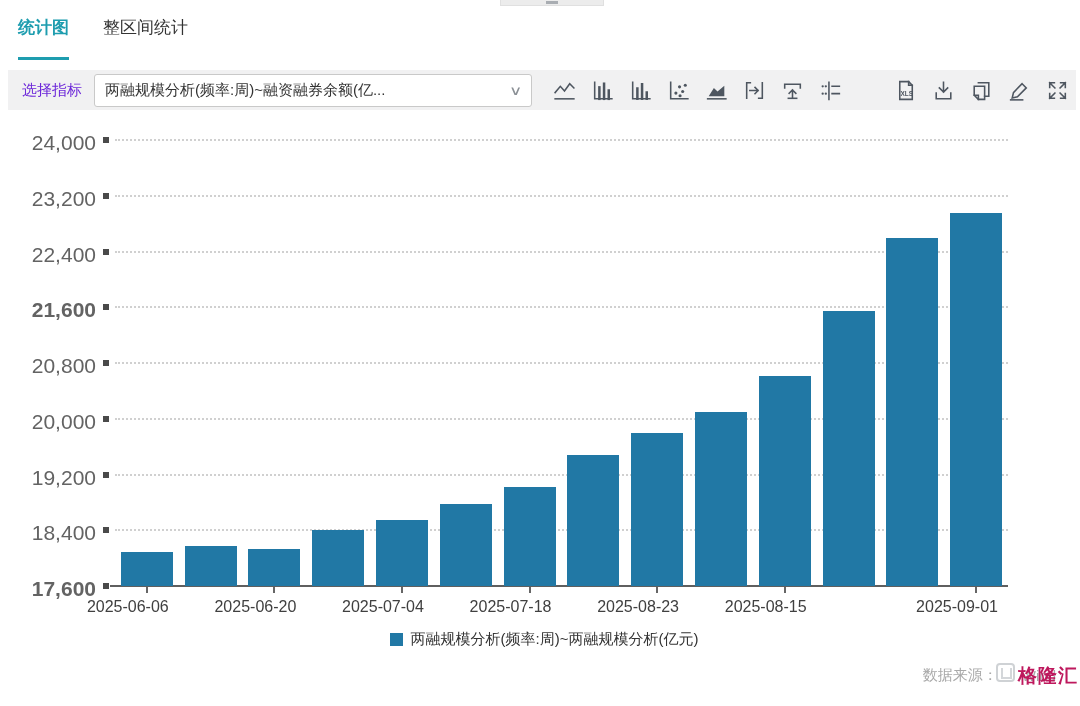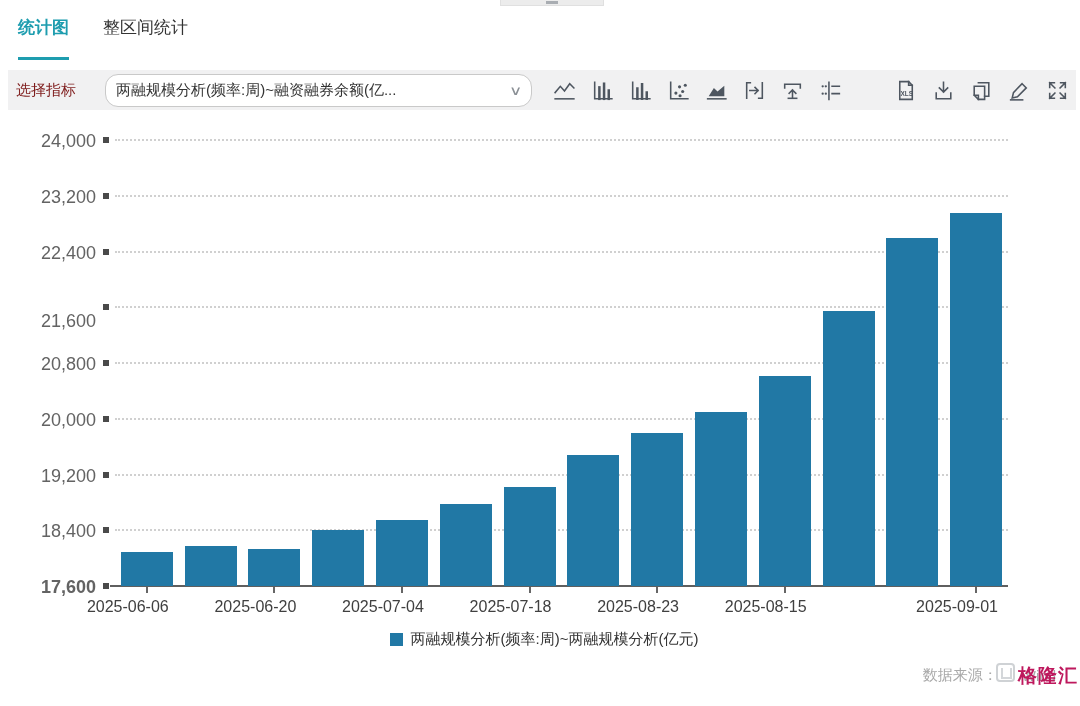--- a/index.html
+++ b/index.html
@@ -13,37 +13,37 @@
   .top-cut .notch { position:absolute; left:45px; top:1px; width:12px; height:3px; background:#a9adb2; }
 
   
   .tabs { position:absolute; left:18px; top:16px; display:flex; gap:34px; }
   .tab { font-size:17px; color:#333; padding-bottom:18px; cursor:pointer; }
   .tab.active { color:#1e9daf; font-weight:bold; border-bottom:3px solid #1e9daf; }
 
   
   .toolbar { position:absolute; left:8px; right:4px; top:70px; height:40px;
     background:#f1f1f2; display:flex; align-items:center; }
-  .tb-label { font-size:15px; color:#7f1d1d; margin-left:8px; white-space:nowrap; }
-  .dropdown { margin-left:29px; width:466px; height:33px; background:#fff;
-    border:1px solid #c9c9c9; border-radius:13px; display:flex; align-items:center;
+  .tb-label { font-size:15px; color:#6d28d9; margin-left:14px; white-space:nowrap; }
+  .dropdown { margin-left:12px; width:466px; height:33px; background:#fff;
+    border:1px solid #c9c9c9; border-radius:3px; display:flex; align-items:center;
     justify-content:space-between; padding:0 10px; cursor:pointer; }
   .dropdown .dd-text { font-size:15px; color:#333; white-space:nowrap; overflow:hidden; }
   .dropdown .dd-caret { color:#8a8f95; font-size:13px; margin-left:6px; transform:scaleX(1.4); }
   .tb-icons { display:flex; margin-left:13px; }
   .tb-icon { width:26px; height:26px; margin:0 6px; display:flex; align-items:center;
     justify-content:center; cursor:pointer; }
   .tb-icon svg { width:25px; height:25px; }
   .tb-icons.group2 { margin-left:37px; }
 
   
   #chart-area { position:absolute; left:0; top:0; width:1080px; height:706px; }
   .gridline { position:absolute; border-top:2px dotted #d0d0d0; height:0; }
   .axisline { position:absolute; background:#5f5f5f; height:2px; }
-  .ylab { position:absolute; width:76px; text-align:right; font-size:18px; color:#636363; }
+  .ylab { position:absolute; width:76px; text-align:right; font-size:21px; color:#636363; }
   .ysq  { position:absolute; width:6px; height:6px; background:#4a4a4a; }
   .bar  { position:absolute; cursor:pointer; }
   .xtick { position:absolute; width:2px; height:6px; background:#666; }
   .xlab { position:absolute; width:120px; font-size:16px; color:#404040; }
 
   
   .legend { position:absolute; left:0; top:630px; width:1088px; display:flex;
     justify-content:center; align-items:center; gap:8px; }
   .legend-swatch { width:13px; height:13px; background:#2178a5; }
   .legend-text { font-size:15px; color:#333; }
@@ -193,21 +193,21 @@
       <div class="gridline" style="left: 115px; width: 893px; top: 473.5px;"></div>
       <div class="ylab" style="left: 20px; top: 465.5px;">19,200</div>
       <div class="ysq" style="left: 103px; top: 471.5px;"></div>
       <div class="gridline" style="left: 115px; width: 893px; top: 417.75px;"></div>
       <div class="ylab" style="left: 20px; top: 409.75px;">20,000</div>
       <div class="ysq" style="left: 103px; top: 415.75px;"></div>
       <div class="gridline" style="left: 115px; width: 893px; top: 362px;"></div>
       <div class="ylab" style="left: 20px; top: 354px;">20,800</div>
       <div class="ysq" style="left: 103px; top: 360px;"></div>
       <div class="gridline" style="left: 115px; width: 893px; top: 306.25px;"></div>
-      <div class="ylab" style="left: 20px; top: 311px;">21,600</div>
+      <div class="ylab" style="left: 20px; top: 298px; font-weight: bold;">21,600</div>
       <div class="ysq" style="left: 103px; top: 304.25px;"></div>
       <div class="gridline" style="left: 115px; width: 893px; top: 250.5px;"></div>
       <div class="ylab" style="left: 20px; top: 242.5px;">22,400</div>
       <div class="ysq" style="left: 103px; top: 248.5px;"></div>
       <div class="gridline" style="left: 115px; width: 893px; top: 194.75px;"></div>
       <div class="ylab" style="left: 20px; top: 186.75px;">23,200</div>
       <div class="ysq" style="left: 103px; top: 192.75px;"></div>
       <div class="gridline" style="left: 115px; width: 893px; top: 139px;"></div>
       <div class="ylab" style="left: 20px; top: 131px;">24,000</div>
       <div class="ysq" style="left: 103px; top: 137px;"></div>

